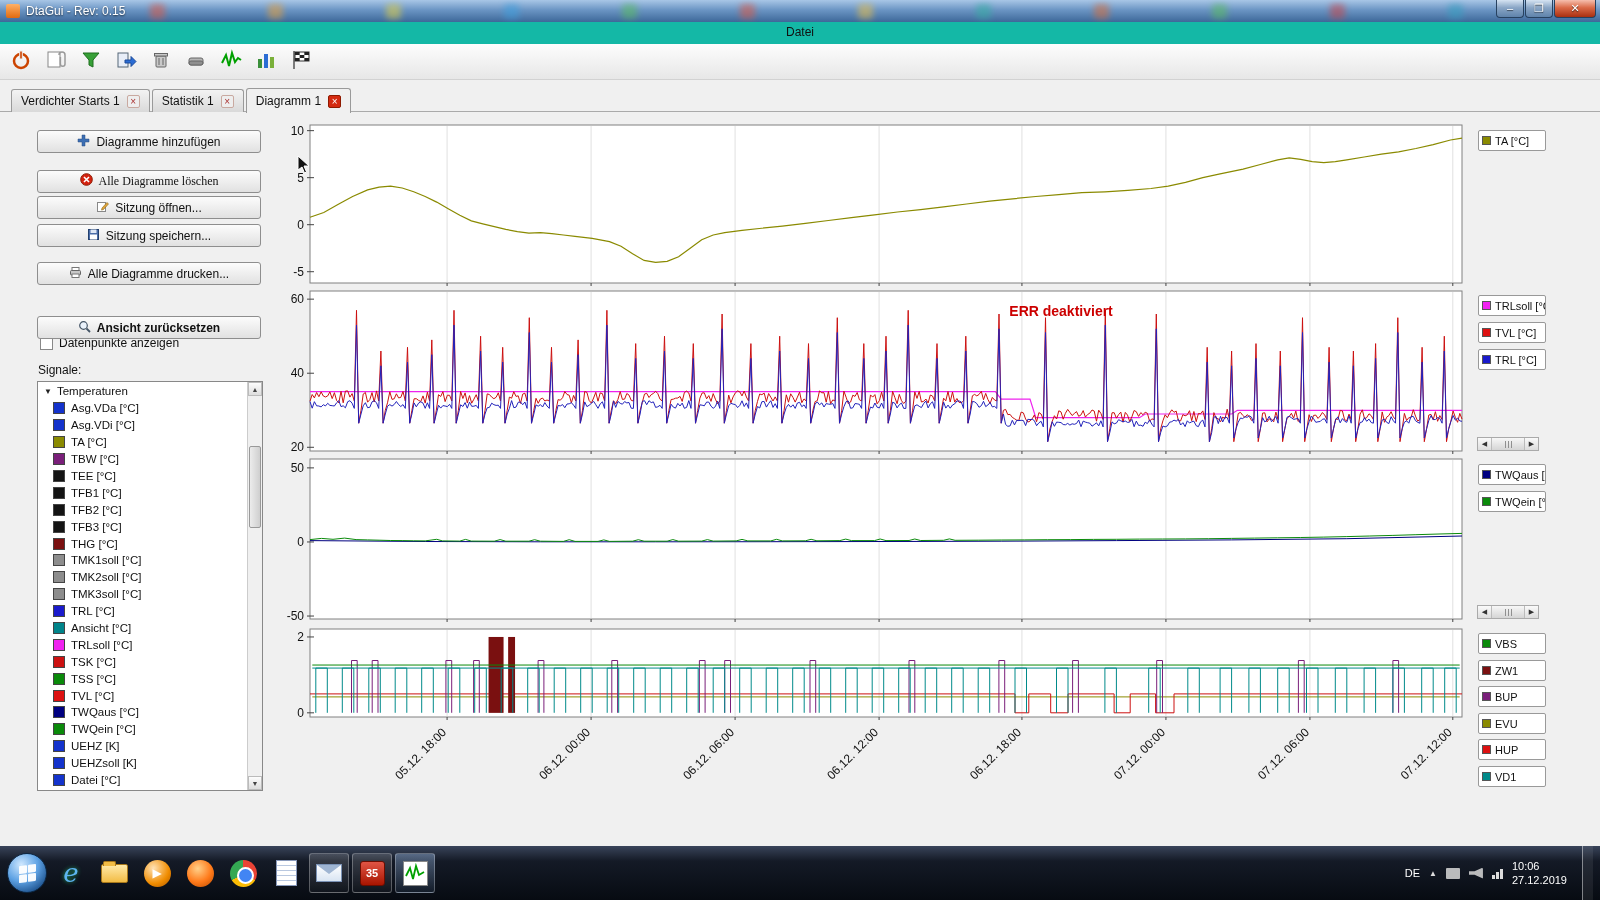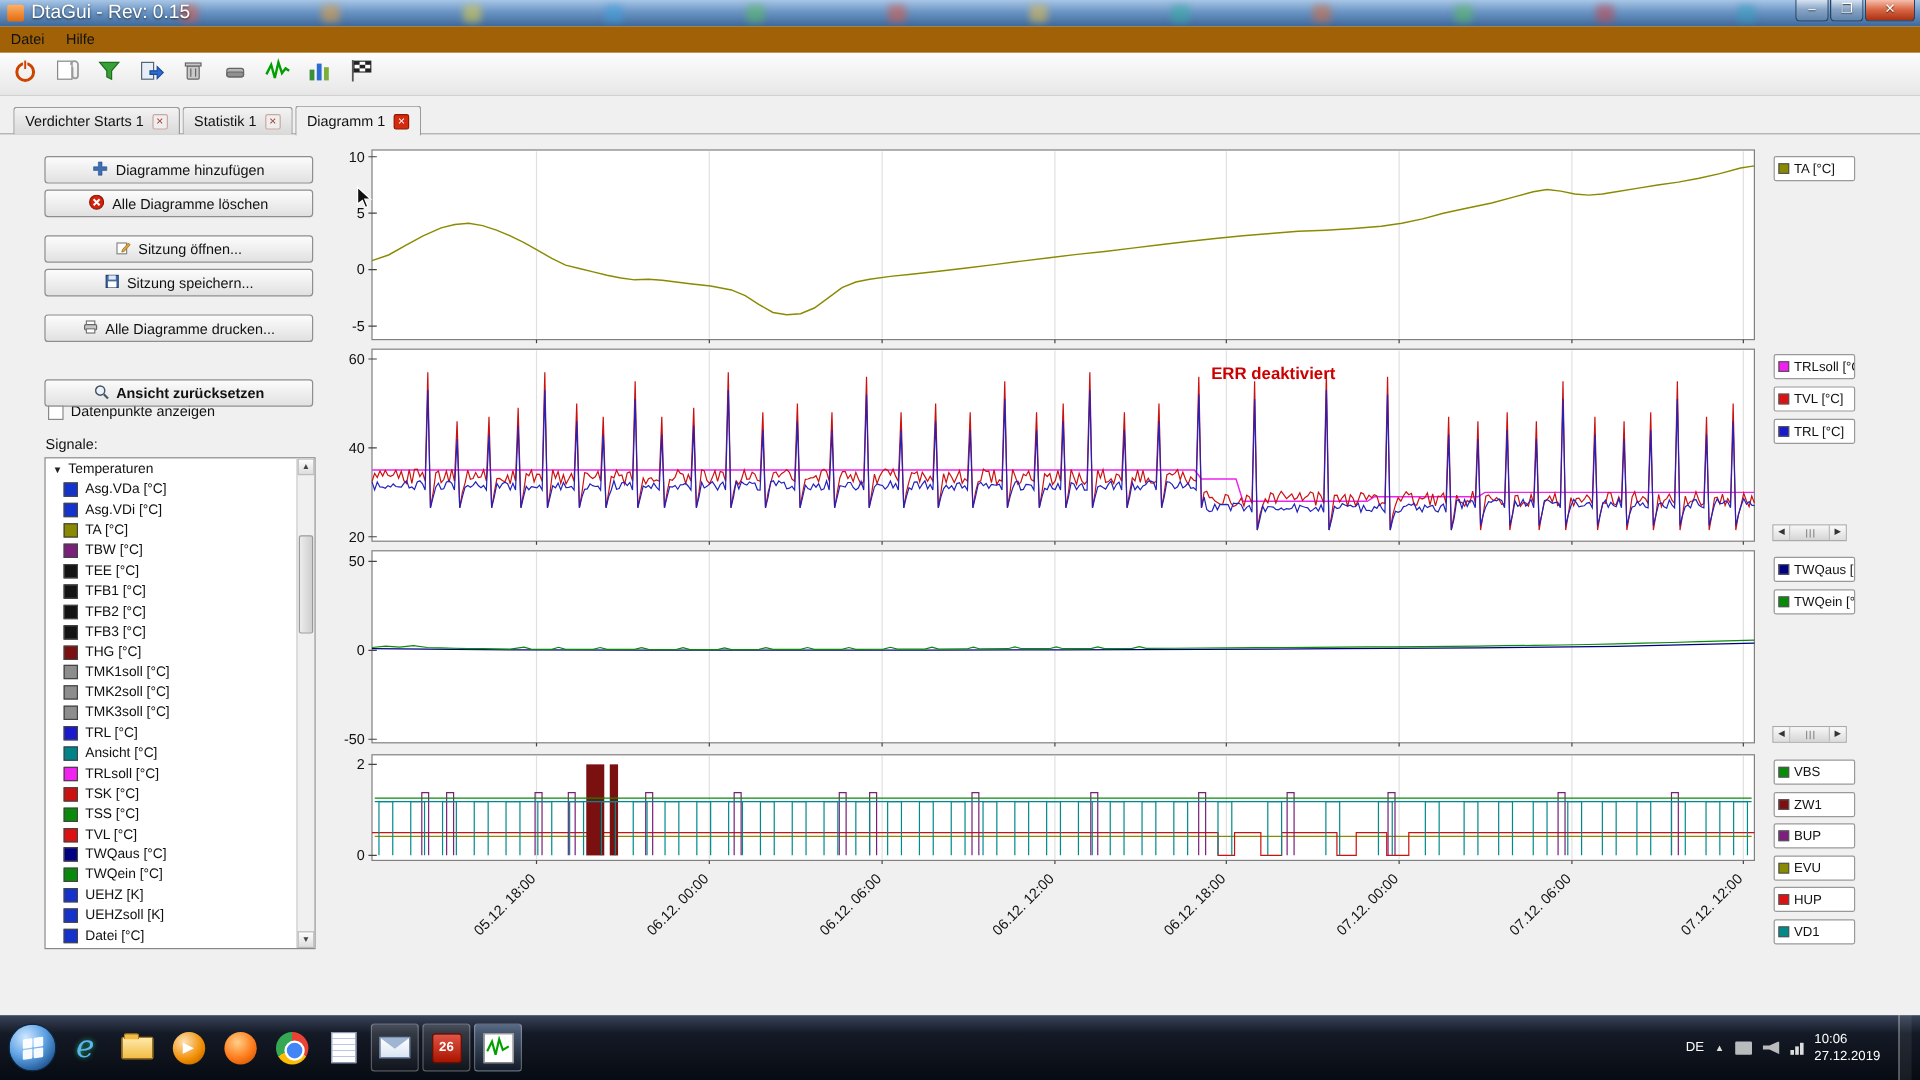--- a/index.html
+++ b/index.html
@@ -7,31 +7,31 @@
   .screen{position:relative;width:1600px;height:900px;background:#f0f0f0;
     font-family:"Liberation Sans",sans-serif;overflow:hidden;color:#111;}
 
   
   .titlebar{position:absolute;left:0;top:0;right:0;height:22px;
     background:linear-gradient(180deg,#a8c6e6 0%,#6b95c4 45%,#3d6899 100%);
     display:flex;align-items:center;padding:0 6px;overflow:hidden;}
   .glassblob{position:absolute;top:4px;width:15px;height:15px;filter:blur(3px);opacity:.5;border-radius:3px;}
   .app-icon{width:14px;height:14px;border-radius:2px;background:linear-gradient(#ffb066,#e06a10);
     position:relative;z-index:2;flex:0 0 auto;}
-  .titlebar-text{color:#fff;font-size:16px;margin-left:6px;text-shadow:0 1px 2px rgba(0,0,0,.65);
+  .titlebar-text{color:#fff;font-size:12px;margin-left:6px;text-shadow:0 1px 2px rgba(0,0,0,.65);
     position:relative;z-index:2;}
   .winbtns{position:absolute;right:4px;top:0;display:flex;gap:1px;z-index:3;}
   .winbtn{width:28px;height:18px;border:1px solid #27415f;border-top:none;border-radius:0 0 4px 4px;
     background:linear-gradient(#d5e3f2,#8aa6c6 45%,#5f83ab);color:#fff;font-size:11px;line-height:16px;
     text-align:center;text-shadow:0 1px 1px rgba(0,0,0,.7);}
   .winbtn.close{width:42px;background:linear-gradient(#f6bfae,#da6a48 45%,#a92f10);}
 
   
-  .menubar{position:absolute;left:0;top:22px;right:0;height:22px;background:#a16207;
-    display:flex;align-items:center;font-size:12px;}
+  .menubar{position:absolute;left:0;top:22px;right:0;height:22px;background:#14b8a6;
+    display:flex;align-items:center;font-size:12px;flex-direction:column;}
   .menu-item{padding:3px 9px;}
   .toolbar{position:absolute;left:0;top:44px;right:0;height:36px;
     background:linear-gradient(#fdfdfd,#e7e7e7);border-bottom:1px solid #d2d2d2;
     display:flex;align-items:center;padding-left:5px;gap:3px;}
   .tool-btn{width:32px;height:30px;display:flex;align-items:center;justify-content:center;border-radius:3px;}
 
   
   .tabbar{position:absolute;left:11px;top:88px;height:24px;display:flex;gap:2px;z-index:2;}
   .tab{height:23px;margin-top:1px;display:flex;align-items:center;gap:7px;padding:0 9px;font-size:12px;
     background:linear-gradient(#f3f3f3,#d9d9d9);border:1px solid #9a9a9a;border-bottom:none;border-radius:3px 3px 0 0;}
@@ -344,21 +344,21 @@
         <div class="tthumb"></div>
         <div class="tb dn">▼</div>
       </div>
       </div>
   <div class="btn-panel" style="top: 2px;">
         <span><svg width="13" height="13" viewBox="0 0 13 13">
             <path d="M5 1h3v4h4v3H8v4H5V8H1V5h4z" fill="#3d6fb4" stroke="#2a4c80" stroke-width="0.5"></path>
           </svg></span>
         <span>Diagramme hinzufügen</span>
       </div>
-      <div class="btn-panel" style="top: 30px;">
+      <div class="btn-panel" style="top: 42px; font-family: Liberation Serif, serif;">
         <span><svg width="13" height="13" viewBox="0 0 13 13">
             <circle cx="6.5" cy="6.5" r="5.8" fill="#d42210" stroke="#8e1a00"></circle>
             <path d="M4 4 L9 9 M9 4 L4 9" stroke="#fff" stroke-width="1.6"></path>
           </svg></span>
         <span>Alle Diagramme löschen</span>
       </div>
       <div class="btn-panel" style="top: 68px;">
         <span><svg width="13" height="13" viewBox="0 0 13 13">
             <rect x="1.5" y="2.5" width="8" height="9" fill="#fff" stroke="#888"></rect>
             <path d="M6 8 L11 2.5 l1.5 1.5 L7.5 9.5 l-2 .6z" fill="#e0a33a" stroke="#8a6a1a" stroke-width="0.6"></path>
@@ -608,21 +608,21 @@
         <div class="tb-icon">
           <span class="ic-circle ic-chrome"></span>
         </div>
         <div class="tb-icon">
           <span class="ic-notepad"></span>
         </div>
         <div class="tb-icon open">
           <span class="ic-mail"></span>
         </div>
         <div class="tb-icon open">
-          <span class="ic-64">26</span>
+          <span class="ic-64">35</span>
         </div>
         <div class="tb-icon open active">
           <span class="ic-dta">
             <svg width="20" height="20" viewBox="0 0 20 20">
               <polyline points="1,13 5,5 8,16 11,3 14,12 19,9" fill="none" stroke="#00a000" stroke-width="1.8"></polyline>
             </svg>
           </span>
         </div>
       </div>
     <div class="tray">

